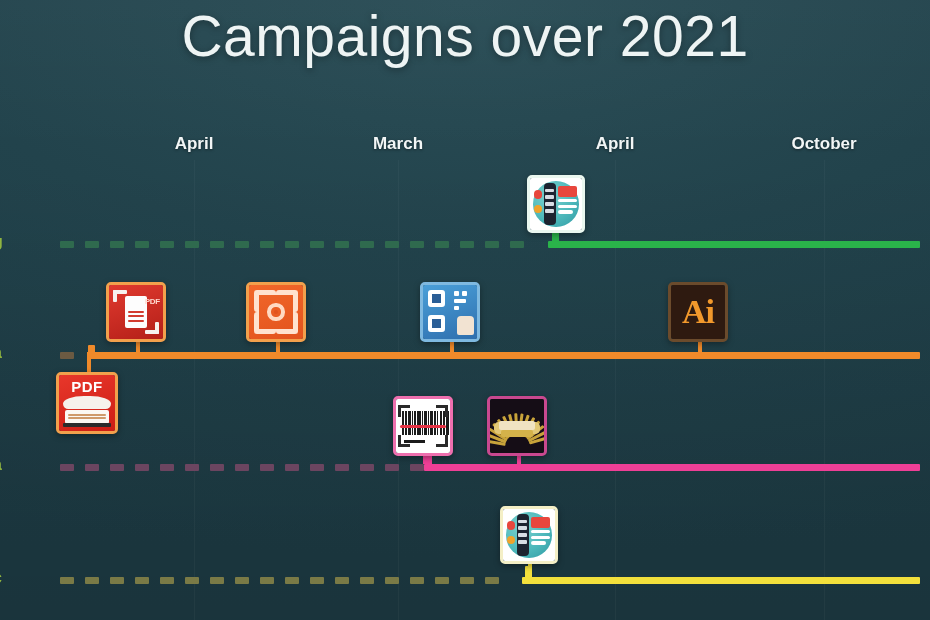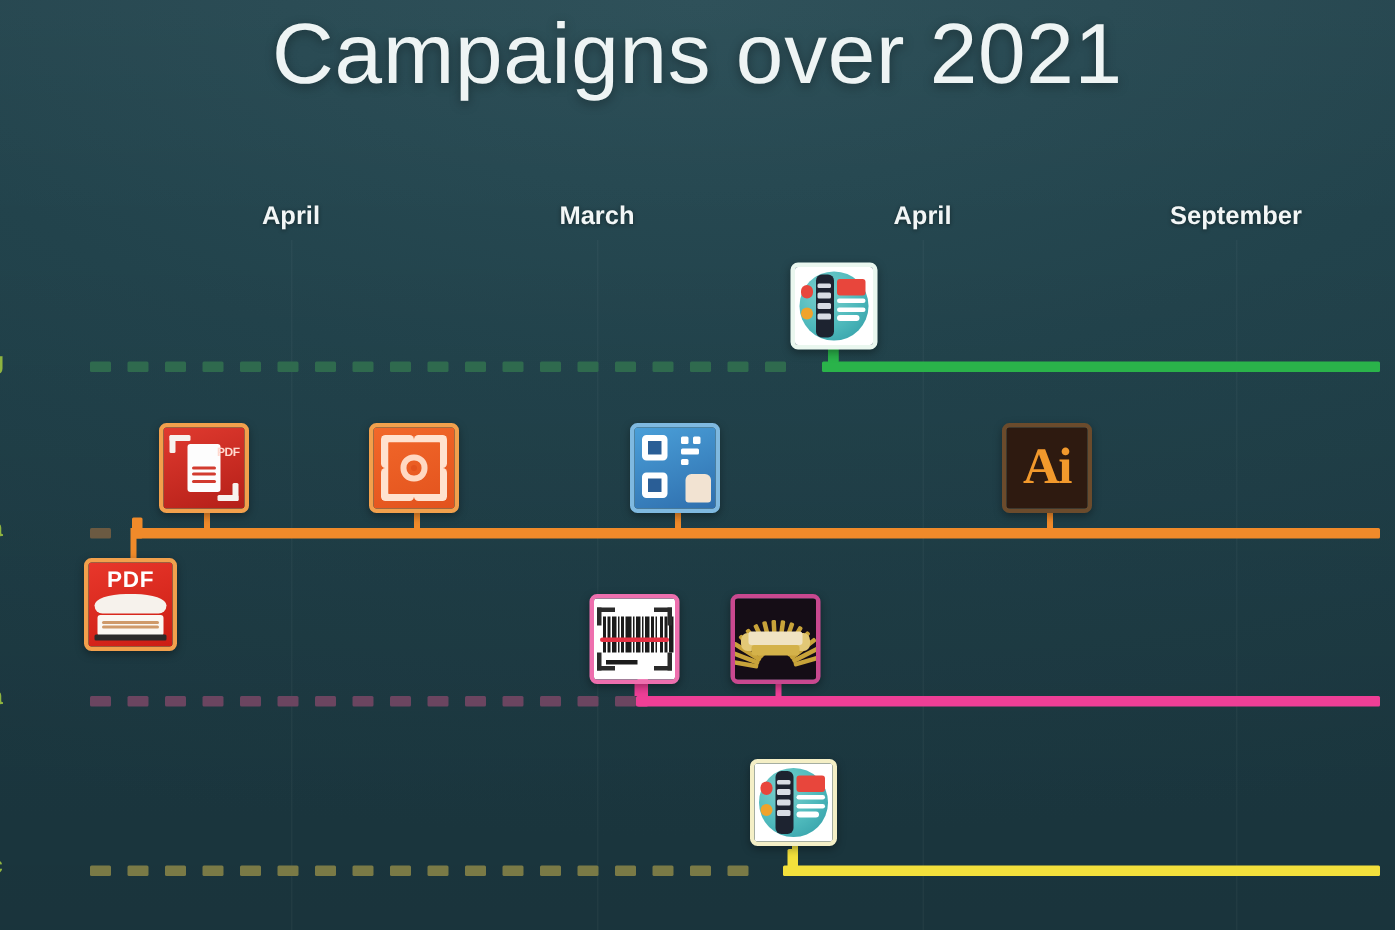--- a/index.html
+++ b/index.html
@@ -348,21 +348,21 @@
 
 <div id="stage">
   <div id="bg"></div>
 
   <div class="title">Campaigns over 2021</div>
 
   <div id="months">
       <div class="month" style="left: 114px; width: 160px;">April</div>
       <div class="month" style="left: 318px; width: 160px;">March</div>
       <div class="month" style="left: 535px; width: 160px;">April</div>
-      <div class="month" style="left: 744px; width: 160px;">September</div>
+      <div class="month" style="left: 744px; width: 160px;">October</div>
     </div>
   <div id="guides">
       <div class="guide" style="left: 194px;"></div>
       <div class="guide" style="left: 398px;"></div>
       <div class="guide" style="left: 615px;"></div>
       <div class="guide" style="left: 824px;"></div>
     </div>
   <div id="rows">
       <div class="track">
         <div class="rowlabel" style="left: -7px; top: 233px; width: 12px; color: rgb(143, 180, 64);">g</div>

